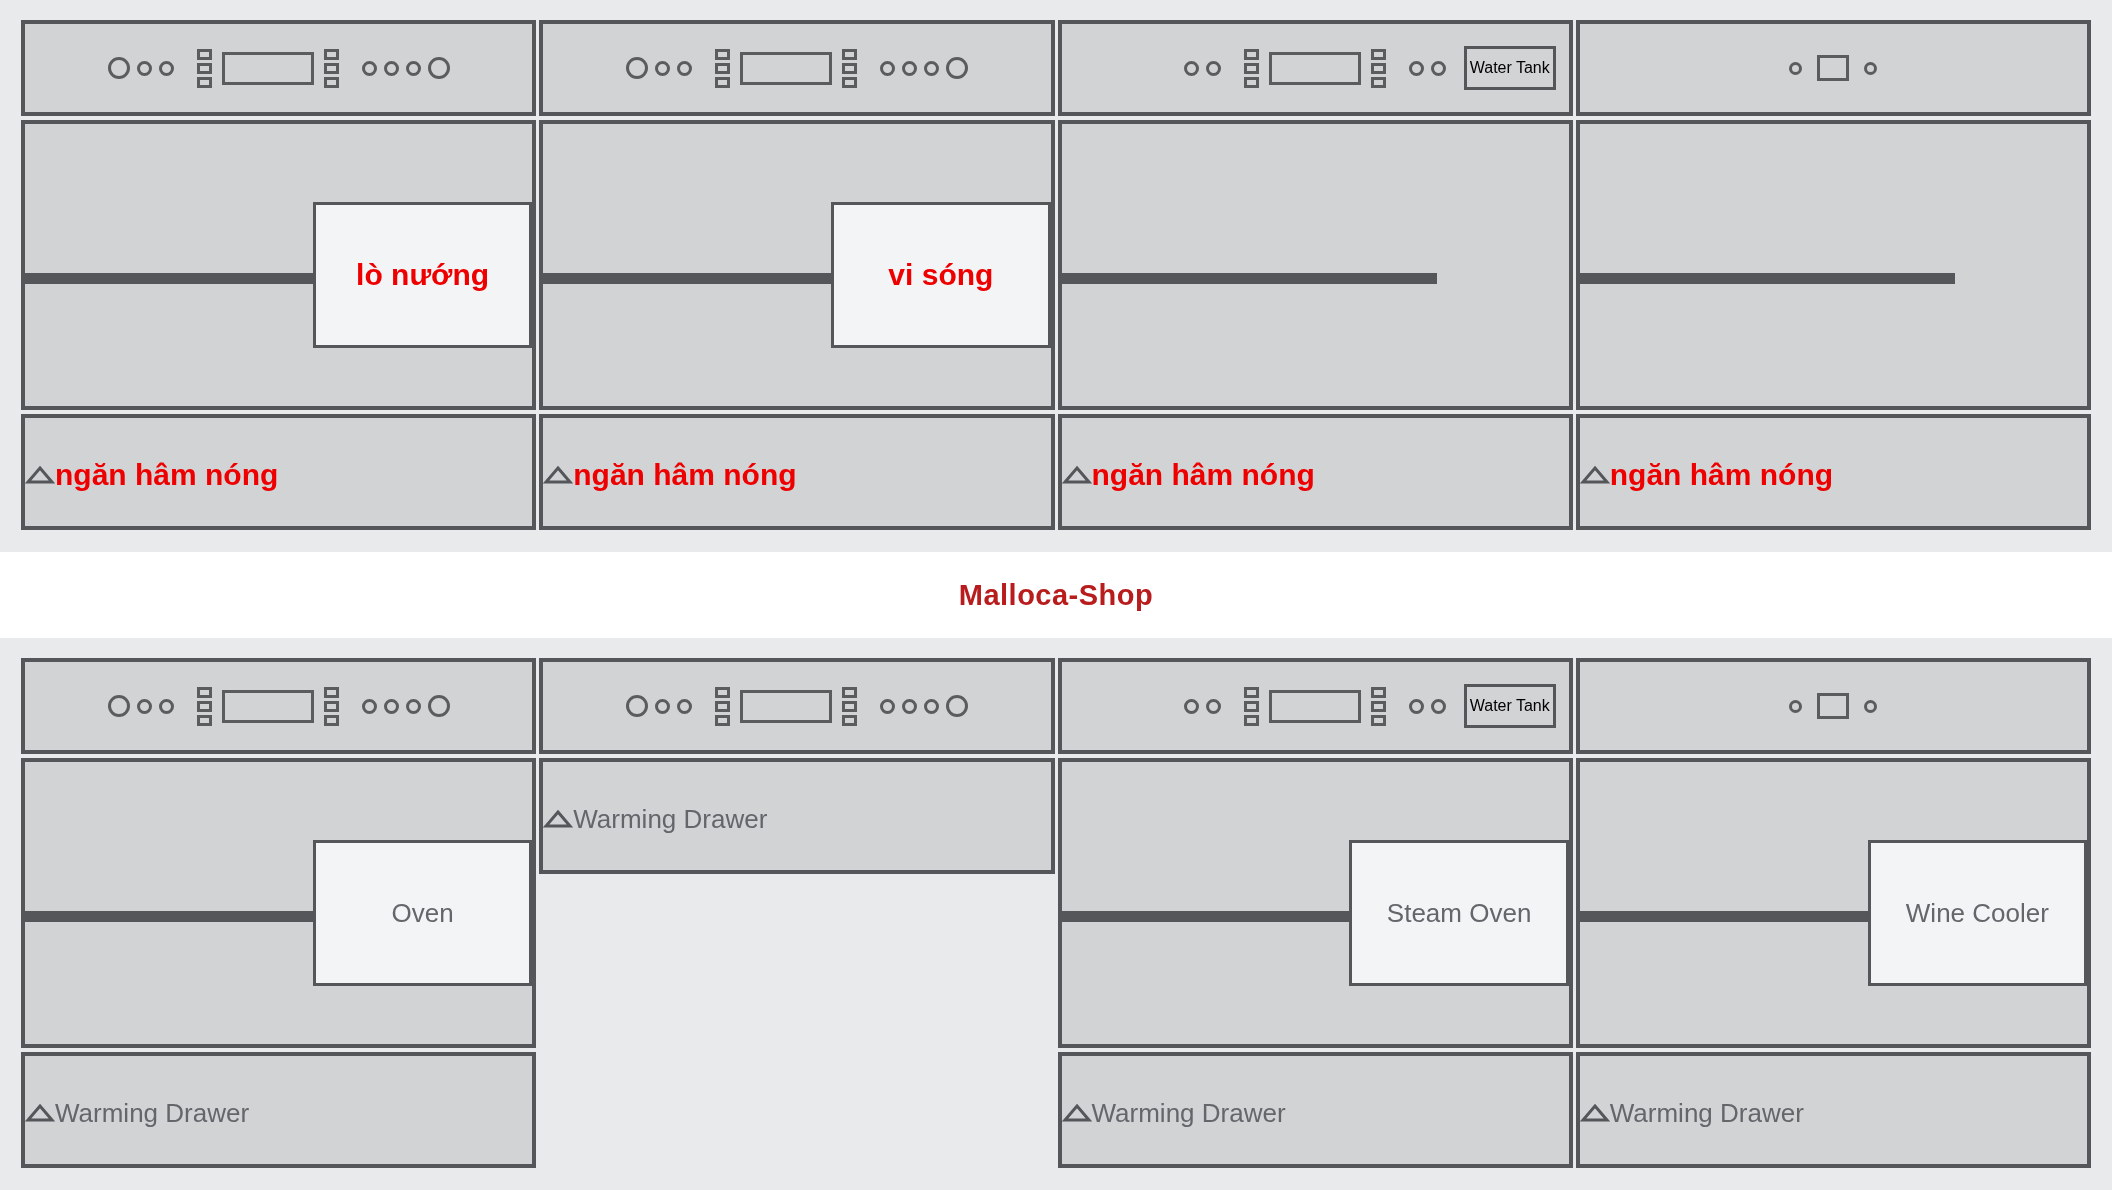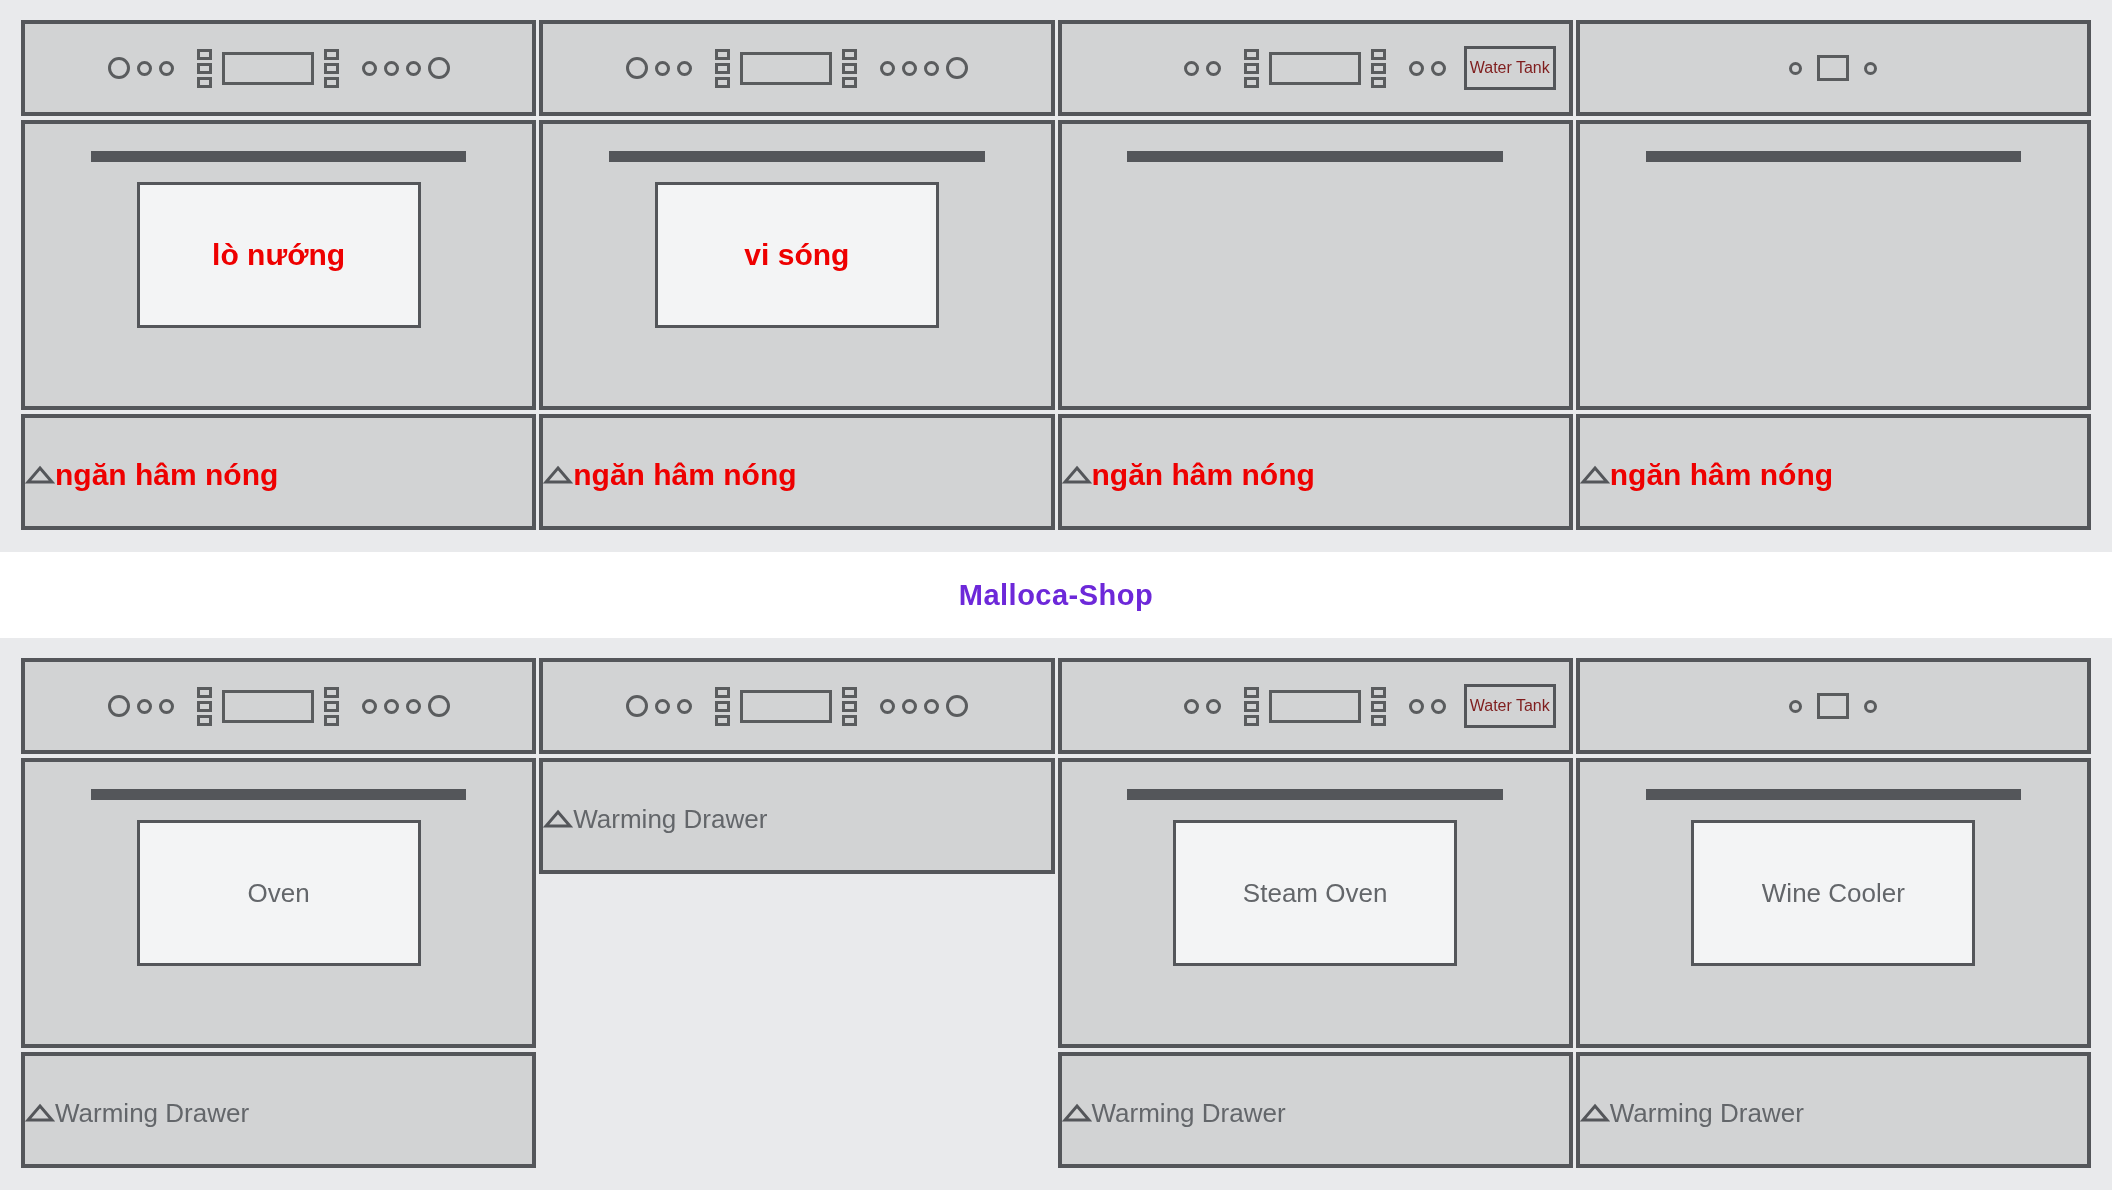--- a/index.html
+++ b/index.html
@@ -10,49 +10,49 @@
   }
   .appliance-row {
     margin:0 21px; height:510px; flex:0 0 510px;
     display:grid; grid-template-columns:repeat(4,1fr); column-gap:3px;
   }
   .row-top { margin-top:20px; }
   .watermark-band {
     flex:0 0 86px; margin-top:22px; margin-bottom:20px;
     background:#FFFFFF; display:flex; align-items:center; justify-content:center;
   }
-  .watermark-text { font-size:29px; font-weight:bold; color:#6d28d9; letter-spacing:0.5px; }
+  .watermark-text { font-size:29px; font-weight:bold; color:#b91c1c; letter-spacing:0.5px; }
 
   .panel { display:flex; flex-direction:column; row-gap:4px; }
   .sec {
     background:#D2D3D4; border:4px solid #54565A; box-sizing:border-box;
   }
   .sec-control {
     flex:0 0 96px; display:flex; align-items:center; justify-content:center;
     position:relative;
   }
-  .sec-door { flex:1 1 auto; display:flex; flex-direction:column; align-items:center; }
+  .sec-door { flex:1 1 auto; display:flex; flex-direction:row; align-items:center; }
   .sec-drawer { flex:0 0 116px; display:flex; flex-direction:row; align-items:center; }
 
   
   .controls { display:flex; align-items:center; gap:9px; }
   .grp { display:flex; align-items:center; gap:7px; }
   .grp-mid { margin:0 14px; gap:10px; }
   .knob { width:22px; height:22px; border:3px solid #5A5C5E; border-radius:50%; box-sizing:border-box; }
   .btn-dot { width:15px; height:15px; border:3px solid #5A5C5E; border-radius:50%; box-sizing:border-box; }
   .btn-dot-xs { width:13px; height:13px; border:3px solid #5A5C5E; border-radius:50%; box-sizing:border-box; }
   .sq-col { display:flex; flex-direction:column; gap:3px; }
   .sq-col span { display:block; width:15px; height:11px; border:3px solid #5A5C5E; box-sizing:border-box; }
   .display { width:92px; height:33px; border:3px solid #5A5C5E; box-sizing:border-box; }
   .sq-lg { width:32px; height:26px; border:3px solid #5A5C5E; box-sizing:border-box; margin:0 6px; }
   .water-tank {
     position:absolute; right:13px; top:50%; transform:translateY(-50%);
     border:3px solid #54565A; padding:0; width:92px; height:44px; box-sizing:border-box;
     display:flex; align-items:center; justify-content:center;
-    font-size:16px; color:#7f1d1d; white-space:nowrap;
+    font-size:16px; color:#000000; white-space:nowrap;
   }
 
   
   .door-handle { margin-top:27px; width:74%; height:11px; background:#54565A; }
   .door-window {
     margin-top:20px; width:56%; height:146px; background:#F3F4F5;
     border:3px solid #54565A; box-sizing:border-box;
     display:flex; align-items:center; justify-content:center;
   }
   

